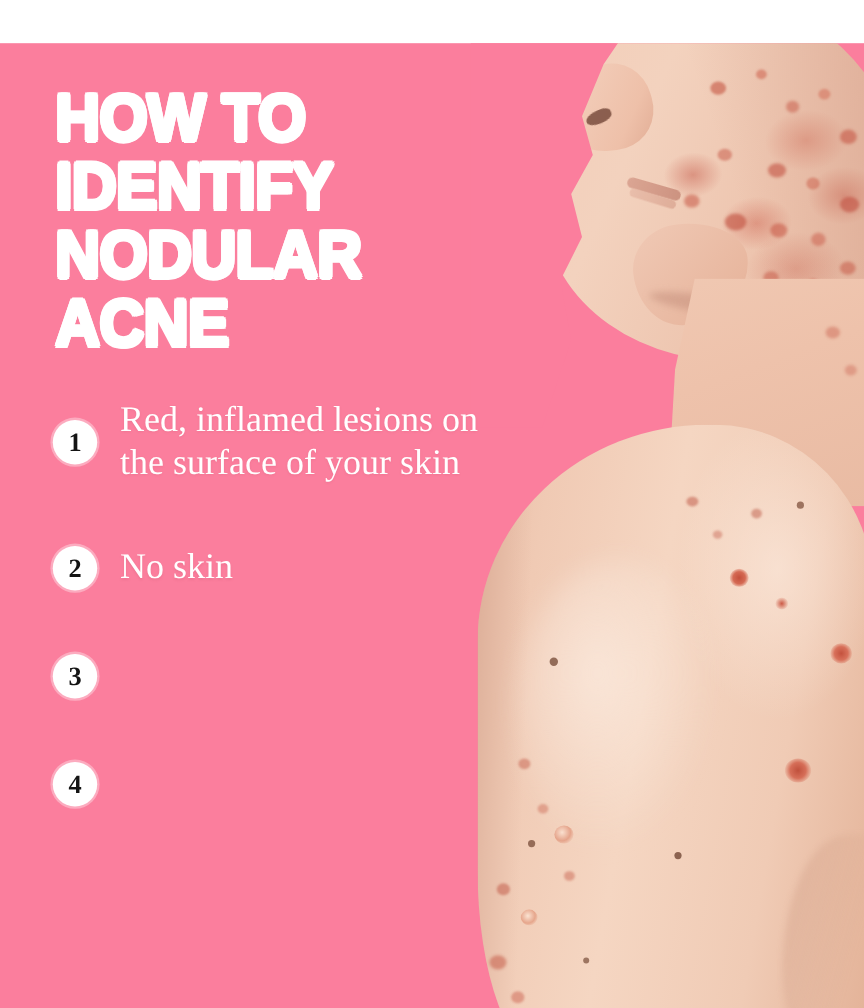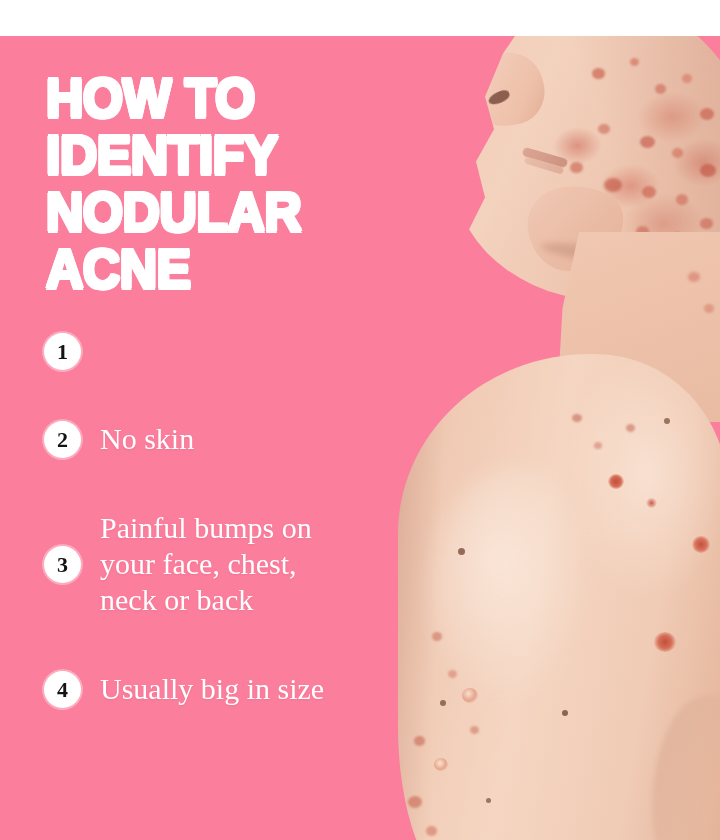--- a/index.html
+++ b/index.html
@@ -328,33 +328,31 @@
 
   <h1 class="title">HOW TO
 IDENTIFY
 NODULAR
 ACNE</h1>
 
   <ul class="list">
 
     <li class="item item-1">
       <span class="badge">1</span>
+      <span class="item-text">Red, inflamed lesions on
+the surface of your skin</span>
     </li>
 
     <li class="item item-2">
       <span class="badge">2</span>
       <span class="item-text">No skin</span>
     </li>
 
     <li class="item item-3">
       <span class="badge">3</span>
-      <span class="item-text">Painful bumps on
-your face, chest,
-neck or back</span>
     </li>
 
     <li class="item item-4">
       <span class="badge">4</span>
-      <span class="item-text">Usually big in size</span>
     </li>
 
   </ul>
 </div>
 
 </body></html>

